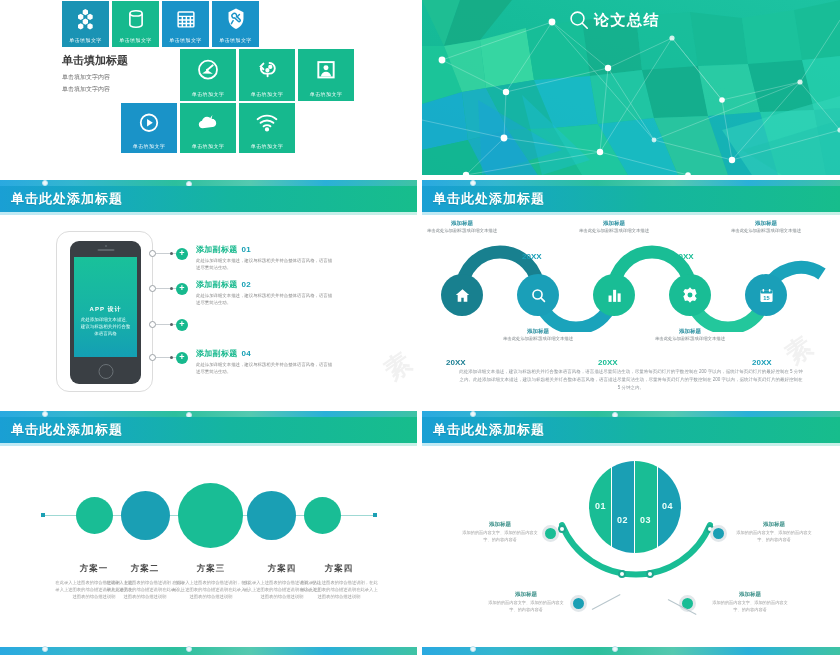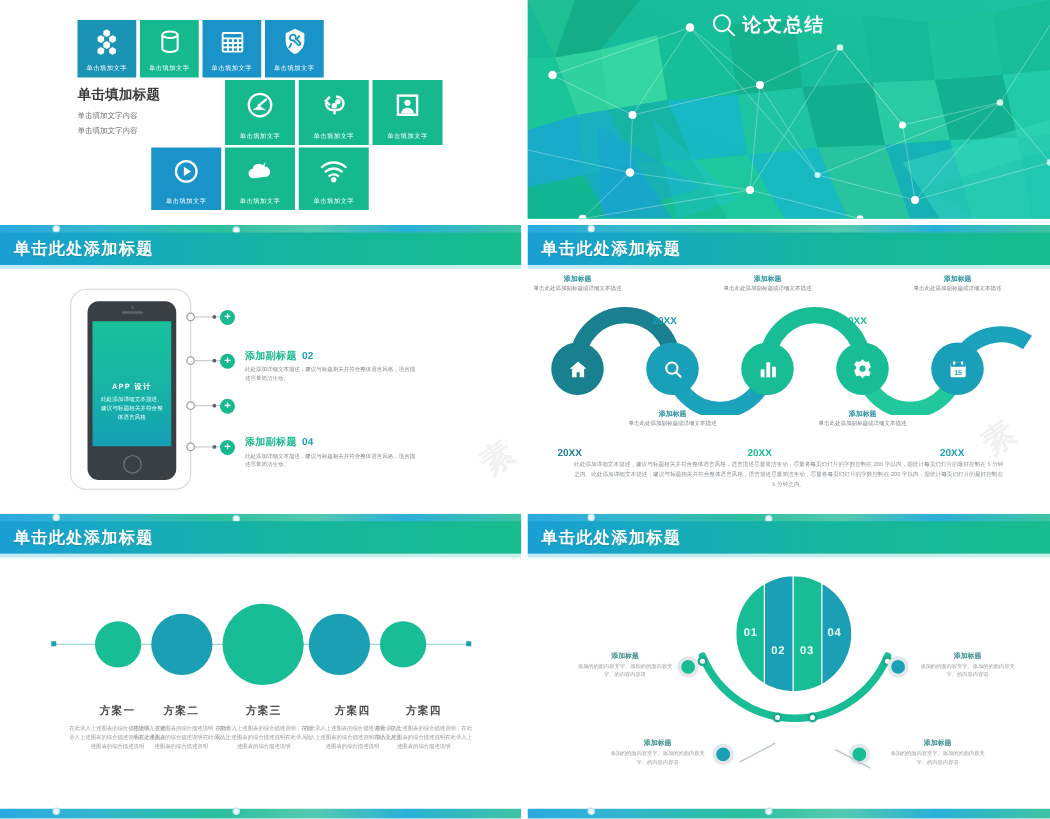--- a/index.html
+++ b/index.html
@@ -2,21 +2,21 @@
 <html><head>
 <meta charset="utf-8">
 <style>
   * { margin:0; padding:0; box-sizing:border-box; }
   html,body { width:840px; height:655px; background:#ffffff;
     font-family:"Liberation Sans","DejaVu Sans",sans-serif; overflow:hidden; }
 
   .deck { position:relative; width:840px; height:655px; background:#fff; }
 
   .slide { position:absolute; background:#fff; overflow:hidden; }
-  .s-tl { left:0;   top:16px;   width:417px; height:175px; }
+  .s-tl { left:0;   top:1px;   width:417px; height:175px; }
   .s-tr { left:422px; top:0;   width:418px; height:175px; }
   .s-ml { left:0;   top:180px; width:417px; height:226px; }
   .s-mr { left:422px; top:180px; width:418px; height:226px; }
   .s-bl { left:0;   top:411px; width:417px; height:244px; }
   .s-br { left:422px; top:411px; width:418px; height:244px; }
 
   
   .titlebar { position:absolute; left:0; top:6px; width:100%; height:26px;
     background:linear-gradient(90deg,#1a9fd4 0%,#16a9c0 22%,#15b59f 55%,#17bd8c 100%);
     display:flex; align-items:center; }
@@ -321,20 +321,24 @@
           <div class="scr-b">此处添加详细文本描述、建议与标题相关并符合整体语言风格</div>
         </div>
         <span class="home"></span>
       </div>
     </div>
 
     <div class="hook" style="top:70px"></div>
     <div class="hline" style="top:73px"></div>
     <div class="hdot" style="left:170px;top:72px"></div>
     <div class="plus" style="top:68px">+</div>
+    <div class="li" style="top:64px">
+      <h4><span>添加副标题</span><em>01</em></h4>
+      <p>此处添加详细文本描述，建议与标题相关并符合整体语言风格，语言描述尽量简洁生动。</p>
+    </div>
 
     <div class="hook" style="top:105px"></div>
     <div class="hline" style="top:108px"></div>
     <div class="hdot" style="left:170px;top:107px"></div>
     <div class="plus" style="top:103px">+</div>
     <div class="li" style="top:99px">
       <h4><span>添加副标题</span><em>02</em></h4>
       <p>此处添加详细文本描述，建议与标题相关并符合整体语言风格，语言描述尽量简洁生动。</p>
     </div>
 

